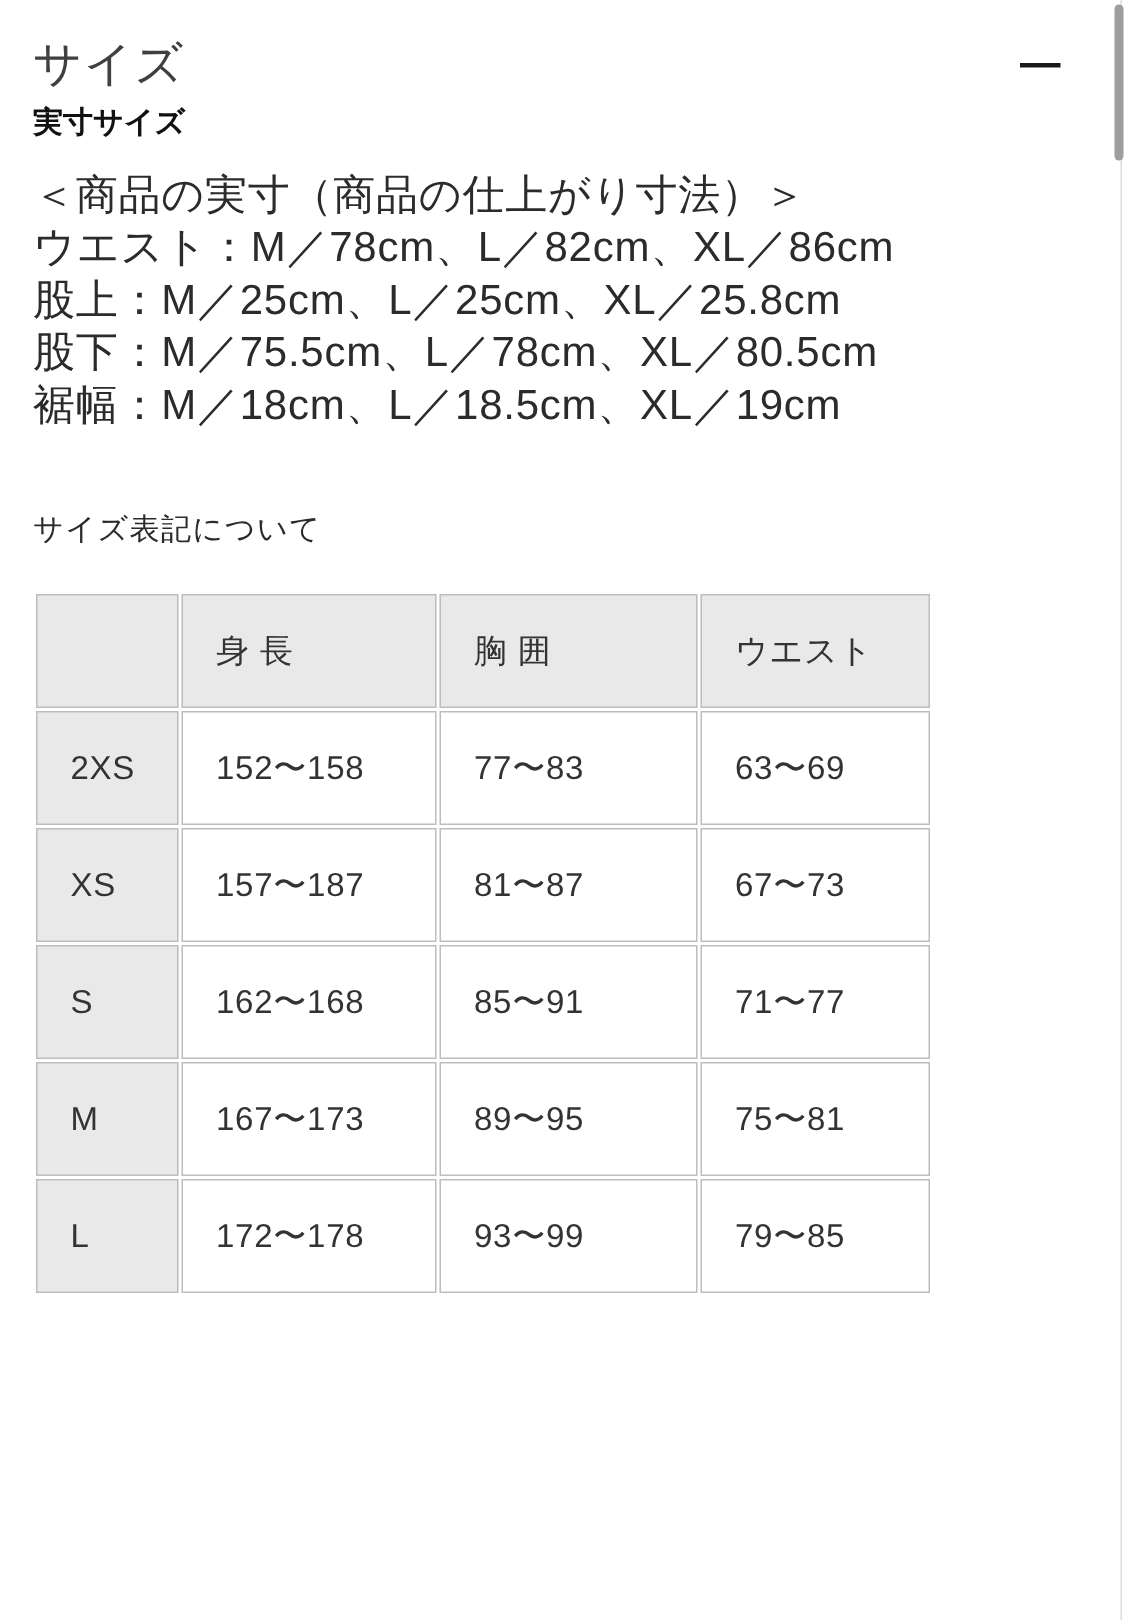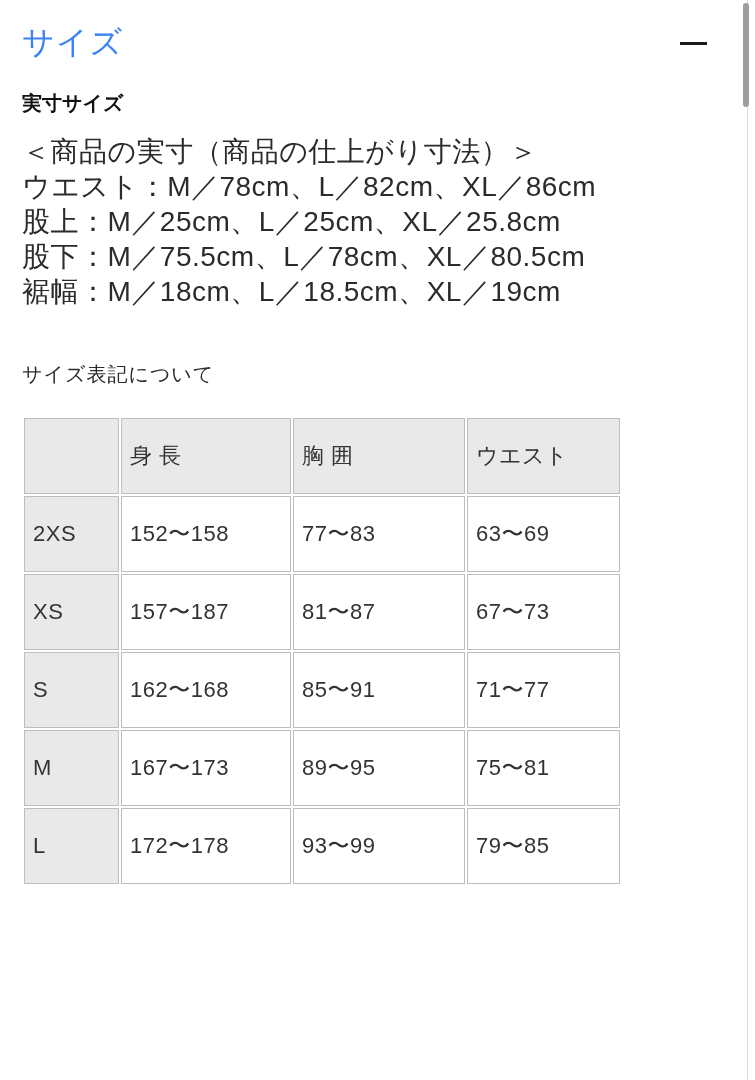--- a/index.html
+++ b/index.html
@@ -17,29 +17,29 @@
     overflow: hidden;
   }
   .content { padding: 0 22px; }
 
   
   .section-header {
     display: flex; align-items: center; justify-content: space-between;
     margin-top: 21px; padding-right: 18px;
   }
   .section-title {
-    font-size: 32px; font-weight: 400; color: #3b82f6; letter-spacing: 1px;
+    font-size: 32px; font-weight: 400; color: #404040; letter-spacing: 1px;
   }
   .minus-icon {
     width: 27px; height: 3px; background: #1a1a1a; display: block;
     cursor: pointer;
   }
 
   .subheading {
-    margin-top: 25px; font-size: 20px; font-weight: 700; color: #111;
+    margin-top: 3px; font-size: 20px; font-weight: 700; color: #111;
   }
 
   .measure-block {
     margin-top: 17px; font-size: 28px; line-height: 35px; color: #2b2b2b;
     letter-spacing: 0.5px;
   }
 
   .size-link {
     display: inline-block; margin-top: 52px;
     font-size: 20px; color: #2b2b2b; 
@@ -54,21 +54,21 @@
   
   table.fit-table {
     margin-top: 28px;
     border-collapse: separate; border-spacing: 2px;
     table-layout: fixed; width: 590px;
     font-size: 22px; color: #333;
   }
   table.fit-table td, table.fit-table th {
     border: 1px solid #bdbdbd;
     height: 76px; vertical-align: middle;
-    text-align: left; padding-left: 8px;
+    text-align: left; padding-left: 22px;
     font-weight: 400; letter-spacing: 0.5px;
     background: #fff;
   }
   table.fit-table th, table.fit-table td.size-col {
     background: #e9e9e9;
   }
 
   
   .scrollbar-thumb {
     position: absolute; right: 6px; top: 3px;

